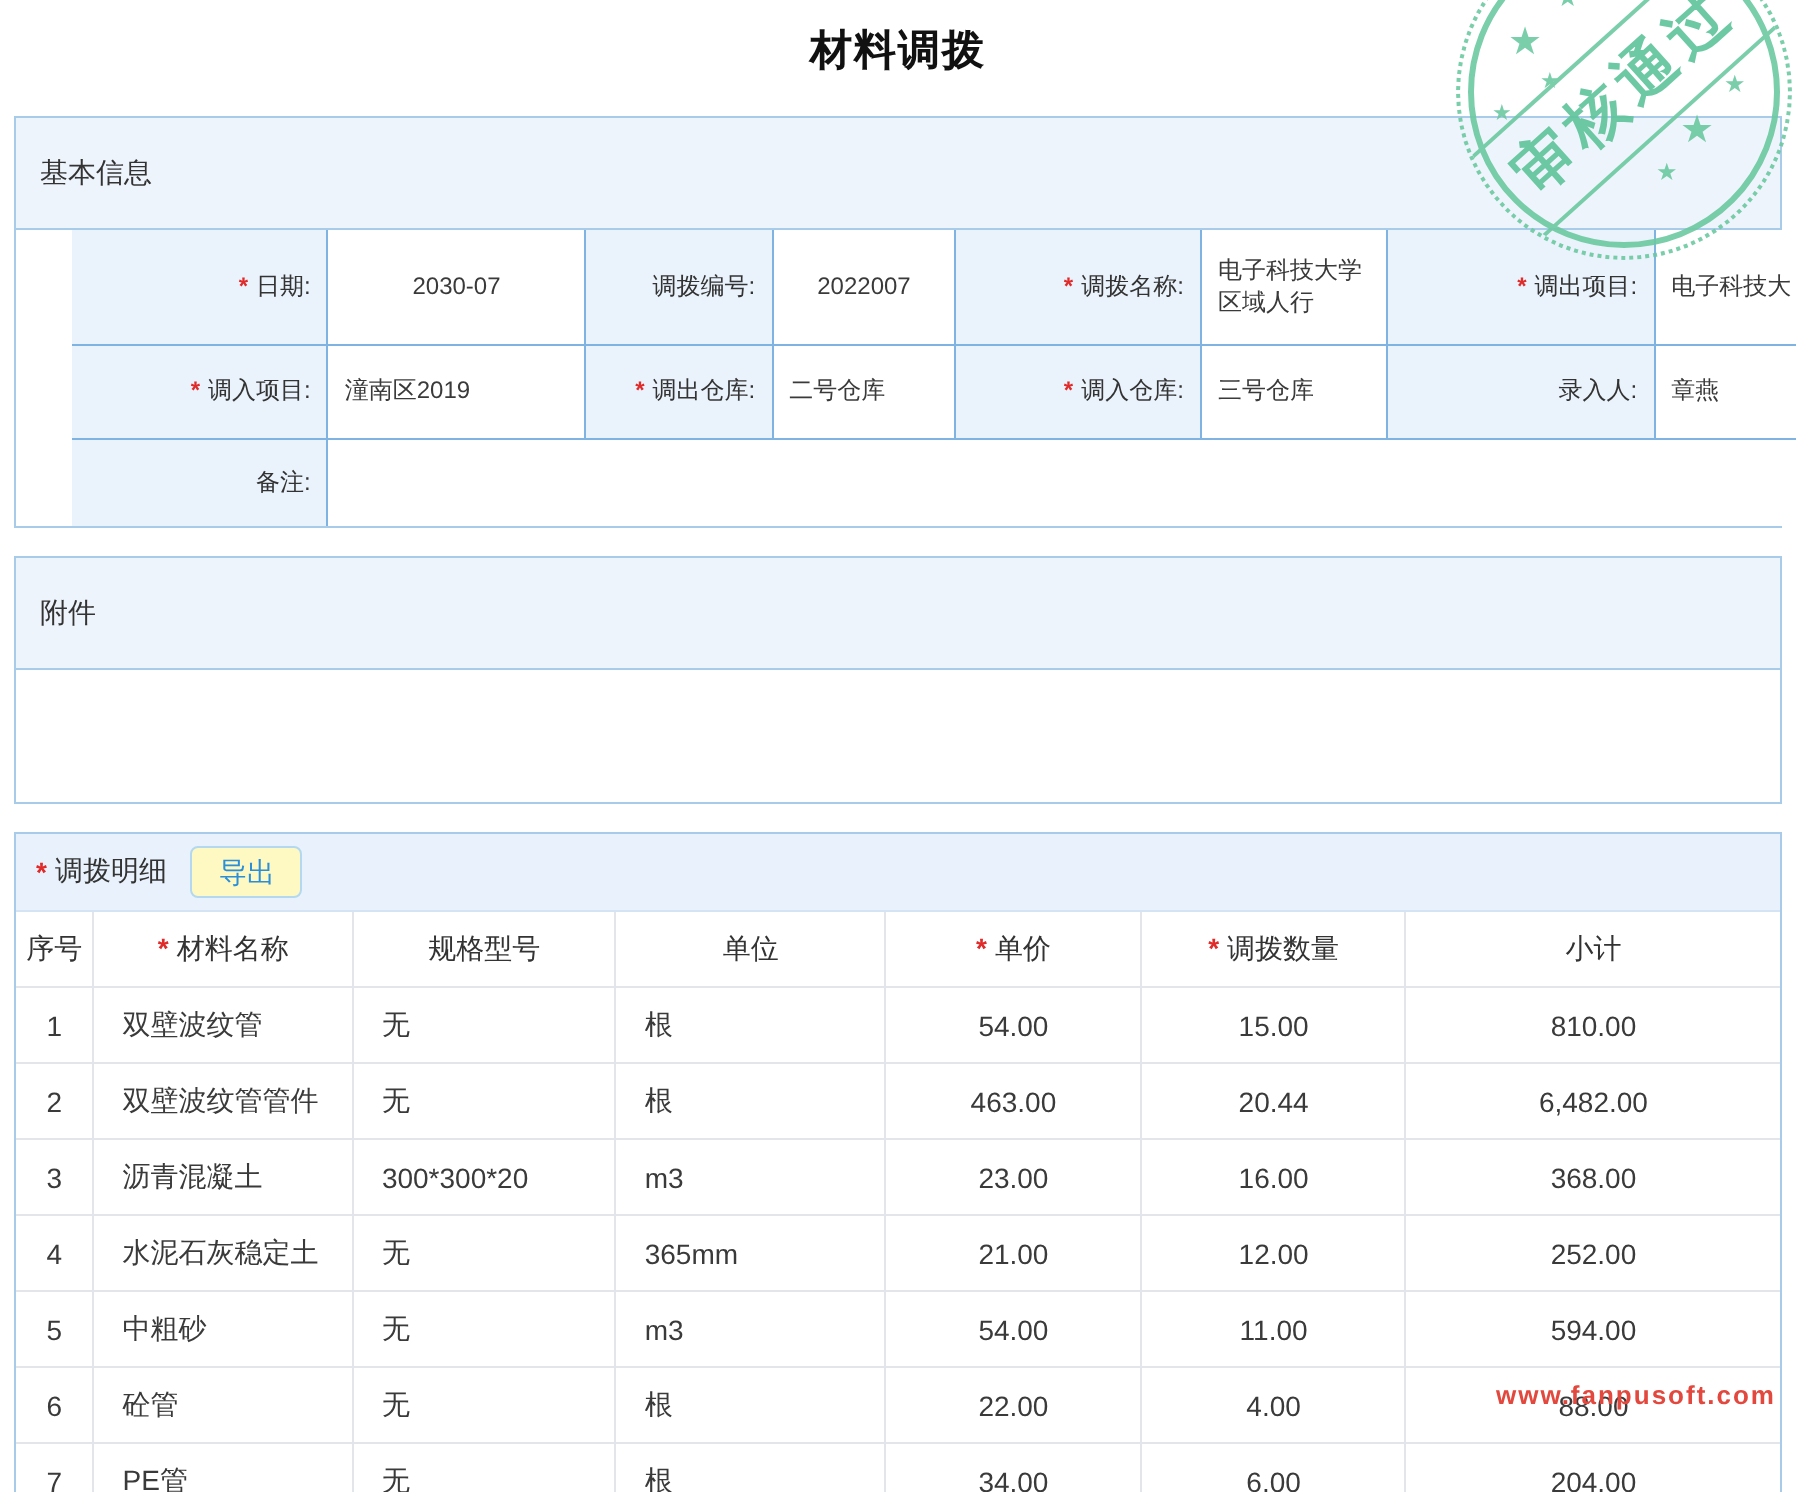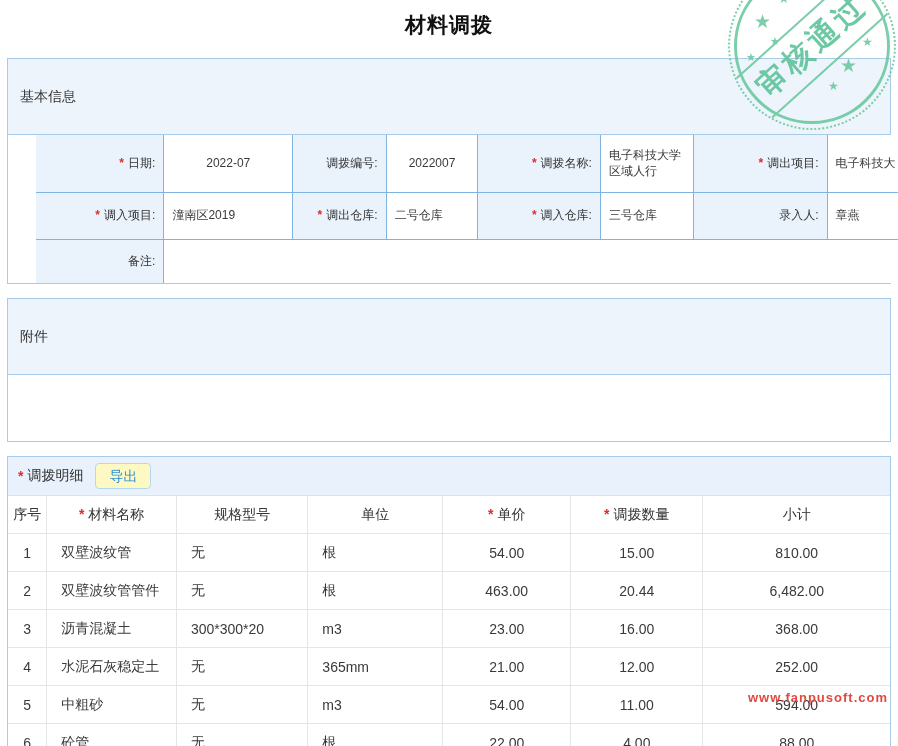--- a/index.html
+++ b/index.html
@@ -7,21 +7,21 @@
     width:898px;height:746px;overflow:hidden;position:relative;
     font-family:"Liberation Sans","DejaVu Sans",sans-serif;color:#333;
   }
   .page{position:relative;width:898px;height:746px;overflow:hidden;}
   .title{
     text-align:center;font-size:21px;font-weight:bold;color:#111;
     margin:11px 0 19px 0;letter-spacing:1px;
   }
   .panel{margin:0 7px 14px 7px;border:1px solid #a9cbea;background:#fff;}
   .panel-head{
-    background:#eef4fc;height:39px;line-height:39px;padding:18px 12px;
+    background:#eef4fc;height:39px;line-height:39px;padding:8px 12px;
     font-size:14px;color:#333;border-bottom:1px solid #a9cbea;
   }
   .req{color:#e02b2b;font-weight:bold;margin-right:4px;}
 
   
   .info-table{width:100%;border-collapse:collapse;table-layout:fixed;font-size:12px;border-style:hidden;margin-left:28px;}
   .info-table col:nth-child(1){width:14.5%}
   .info-table col:nth-child(2){width:14.6%}
   .info-table col:nth-child(3){width:10.6%}
   .info-table col:nth-child(4){width:10.4%}
@@ -127,21 +127,21 @@
           <col>
           <col>
           <col>
           <col>
           <col>
           <col>
         </colgroup>
       <tbody id="basic-info-body">
           <tr>
             <td class="lbl"><span class="req">*</span>日期:</td>
-            <td class="val center">2022-07</td>
+            <td class="val center">2030-07</td>
             <td class="lbl">调拨编号:</td>
             <td class="val center">2022007</td>
             <td class="lbl"><span class="req">*</span>调拨名称:</td>
             <td class="val">电子科技大学区域人行</td>
             <td class="lbl"><span class="req">*</span>调出项目:</td>
             <td class="val">电子科技大</td>
           </tr>
           <tr>
             <td class="lbl"><span class="req">*</span>调入项目:</td>
             <td class="val">潼南区2019</td>

